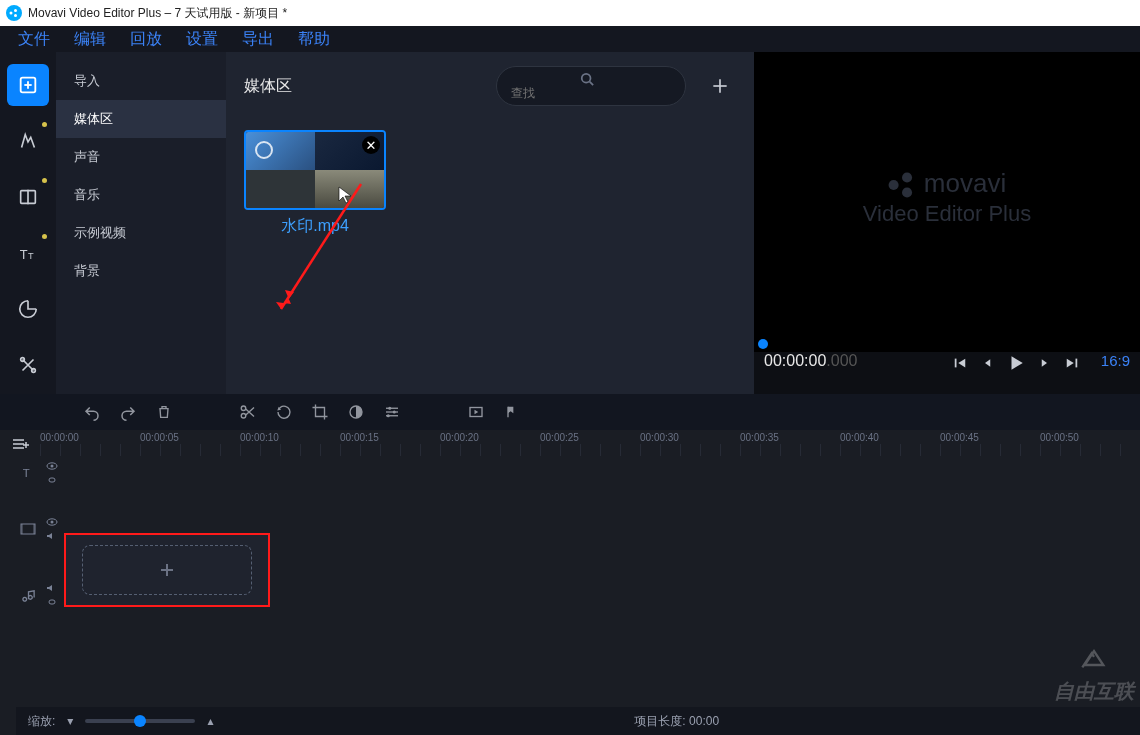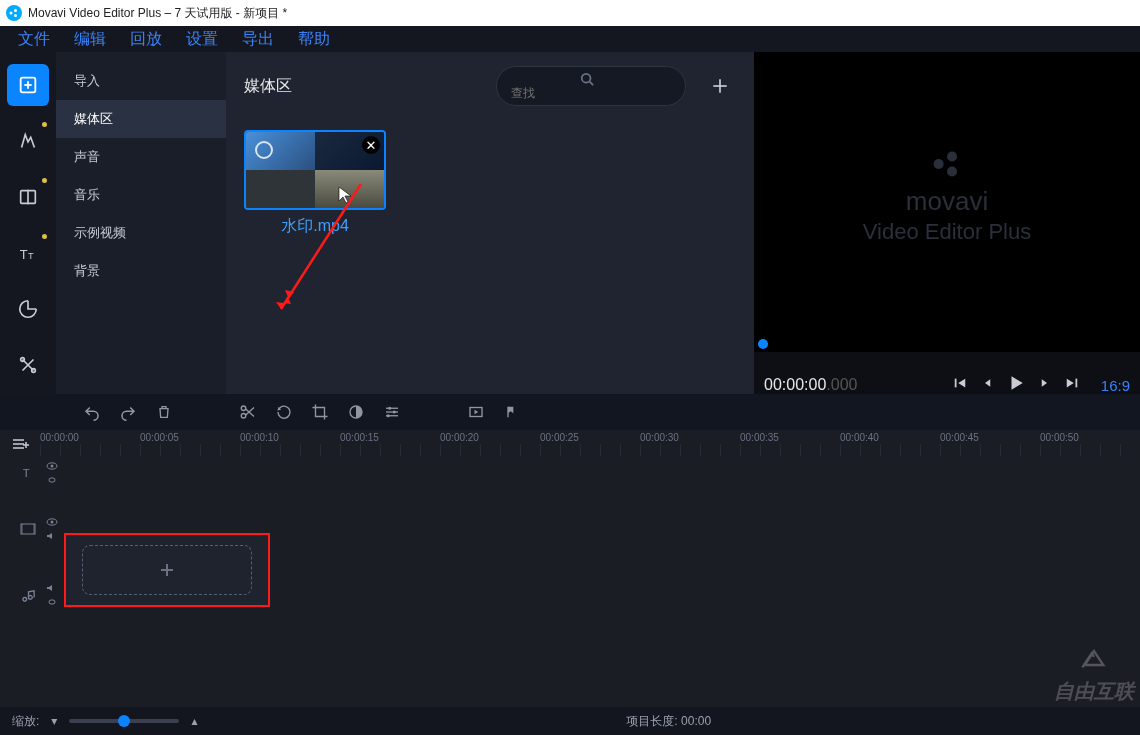--- a/index.html
+++ b/index.html
@@ -51,25 +51,25 @@
 .thumb-box .play-ring { position: absolute; top: 9px; left: 9px; width: 18px; height: 18px; border: 2px solid rgba(255,255,255,0.8); border-radius: 50%; }
 .thumb-box .cursor { position: absolute; bottom: 4px; left: 92px; width: 14px; height: 18px; pointer-events: none; z-index: 4; }
 .thumb-label { text-align: center; margin-top: 6px; font-size: 16px; color: #3da0ff; }
 
 
 .arrow { position: absolute; top: 122px; left: 40px; width: 110px; height: 150px; pointer-events: none; }
 
 
 .preview-pane { width: 386px; background: #000; position: relative; display: flex; flex-direction: column; }
 .preview-area { flex: 1; background: #000; display: flex; flex-direction: column; align-items: center; justify-content: center; color: #2a2f3a; position: relative; }
-.preview-area .brand-logo { display: flex; align-items: center; gap: 8px; font-size: 26px; font-weight: 500; flex-direction: column; }
+.preview-area .brand-logo { display: flex; align-items: flex-end; gap: 8px; font-size: 26px; font-weight: 500; }
 .preview-area .brand-sub { font-size: 22px; margin-top: 2px; }
 .preview-scrub { height: 10px; background: #000; position: relative; }
 .preview-scrub .knob { position: absolute; left: 4px; top: -3px; width: 10px; height: 10px; background: #0a84ff; border-radius: 50%; }
-.preview-controls { height: 42px; background: #0d0f14; display: flex; align-items: flex-end; padding: 0 10px; gap: 6px; }
+.preview-controls { height: 42px; background: #0d0f14; display: flex; align-items: flex-start; padding: 0 10px; gap: 6px; }
 .timecode { font-size: 16px; color: #e8e8e8; }
 .timecode .ms { color: #555; }
 .pc-spacer { flex: 1; }
 .pc-btn { width: 22px; height: 22px; display: flex; align-items: center; justify-content: center; cursor: pointer; }
 .pc-duration { font-size: 15px; color: #3b82f6; margin-left: 12px; }
 
 
 .tl-toolbar { height: 36px; background: #121620; display: flex; align-items: center; padding: 0 14px; gap: 8px; }
 .tb-btn { width: 28px; height: 28px; display: flex; align-items: center; justify-content: center; cursor: pointer; opacity: 0.7; }
 .tb-gap { width: 40px; }
@@ -90,21 +90,21 @@
 .track-text { height: 30px; }
 .track-video { height: 82px; }
 .track-audio { height: 34px; margin-top: 8px; }
 
 .track-head .tiny { width: 12px; height: 10px; }
 
 .drop-zone-wrap { position: absolute; left: 6px; top: 4px; width: 206px; height: 74px; border: 2px solid #ff1a1a; background: #1f232e; display: flex; align-items: center; justify-content: center; }
 .drop-zone { width: 170px; height: 50px; border: 1px dashed #555f72; border-radius: 8px; display: flex; align-items: center; justify-content: center; }
 
 
-.bottom-bar { position: absolute; bottom: 0; left: 0; right: 0; height: 28px; background: #13161e; display: flex; align-items: center; padding: 0 12px; font-size: 12px; color: #9aa0b0; gap: 12px; }
+.bottom-bar { position: absolute; bottom: 0; left: 16px; right: 0; height: 28px; background: #13161e; display: flex; align-items: center; padding: 0 12px; font-size: 12px; color: #9aa0b0; gap: 12px; }
 .zoom-slider { width: 110px; height: 4px; background: #3a4050; border-radius: 2px; position: relative; }
 .zoom-slider .zknob { position: absolute; left: 50%; margin-left: -6px; top: -4px; width: 12px; height: 12px; background: #0a84ff; border-radius: 50%; }
 .bb-spacer { flex: 1; }
 
 
 .corner-mark { position: absolute; right: 6px; bottom: 30px; font-size: 20px; font-style: italic; font-weight: bold; color: rgba(255,255,255,0.22); display: flex; align-items: center; gap: 6px; flex-direction: column; }
 .corner-mark svg { width: 28px; height: 28px; opacity: 0.25; }
 
 svg .stroke { stroke: #c8ccd4; stroke-width: 1.8; fill: none; }
 </style>

